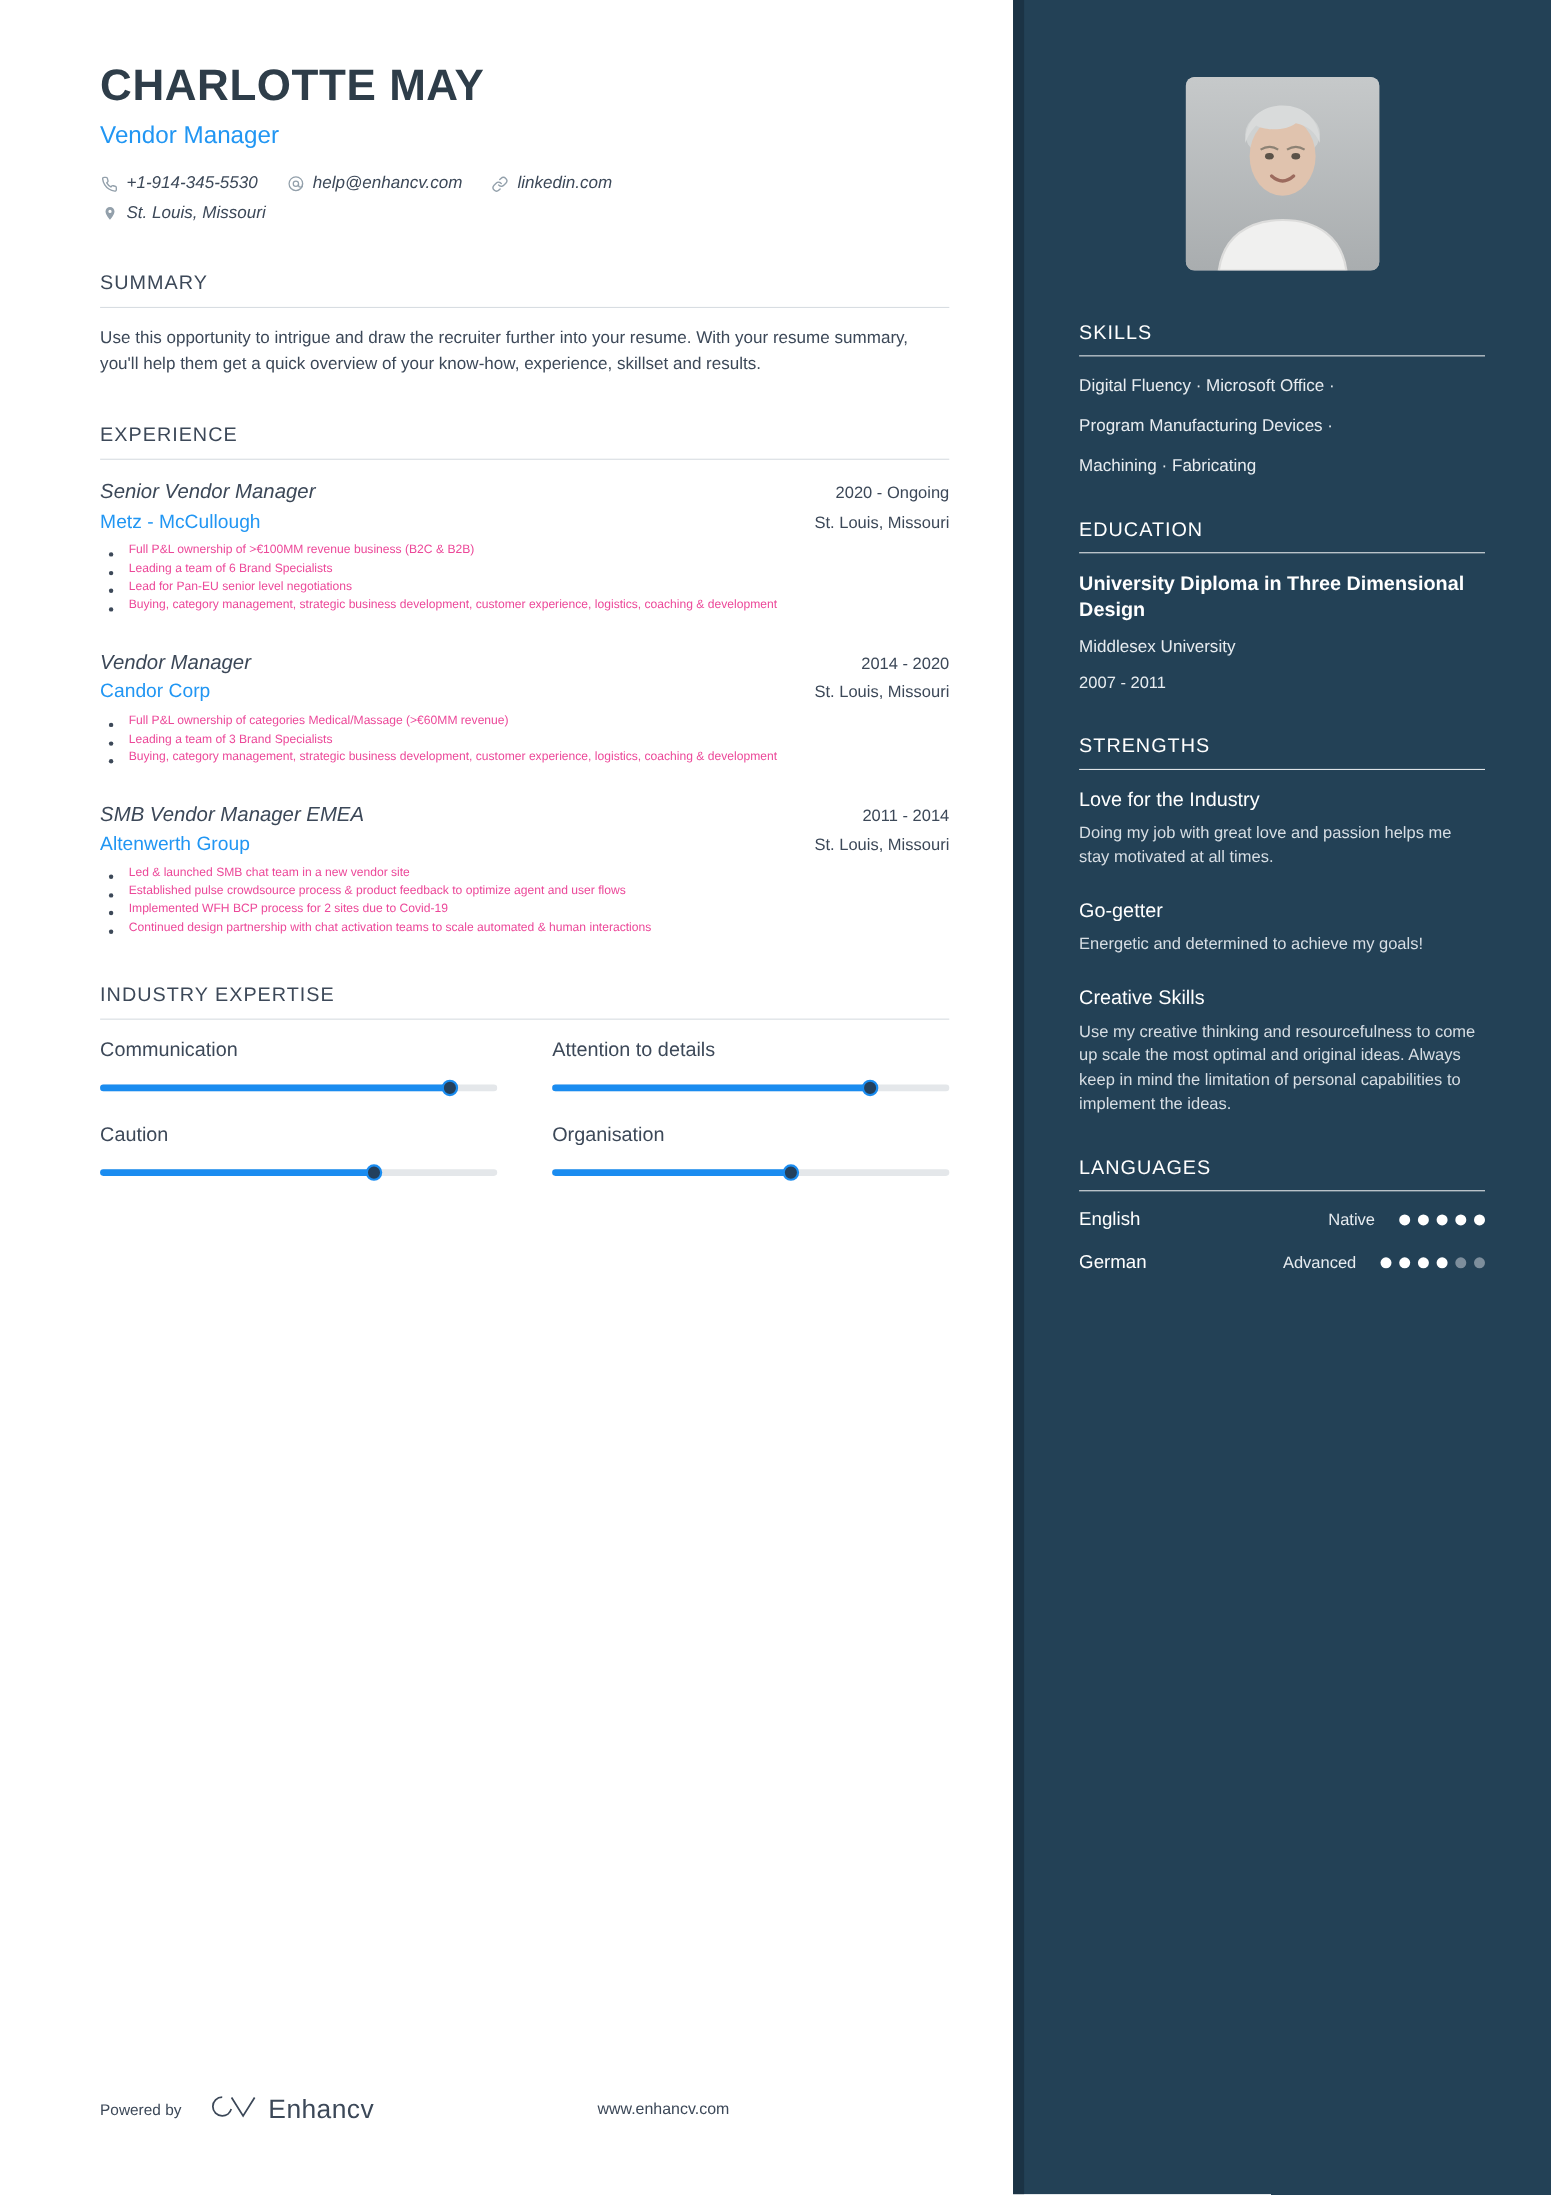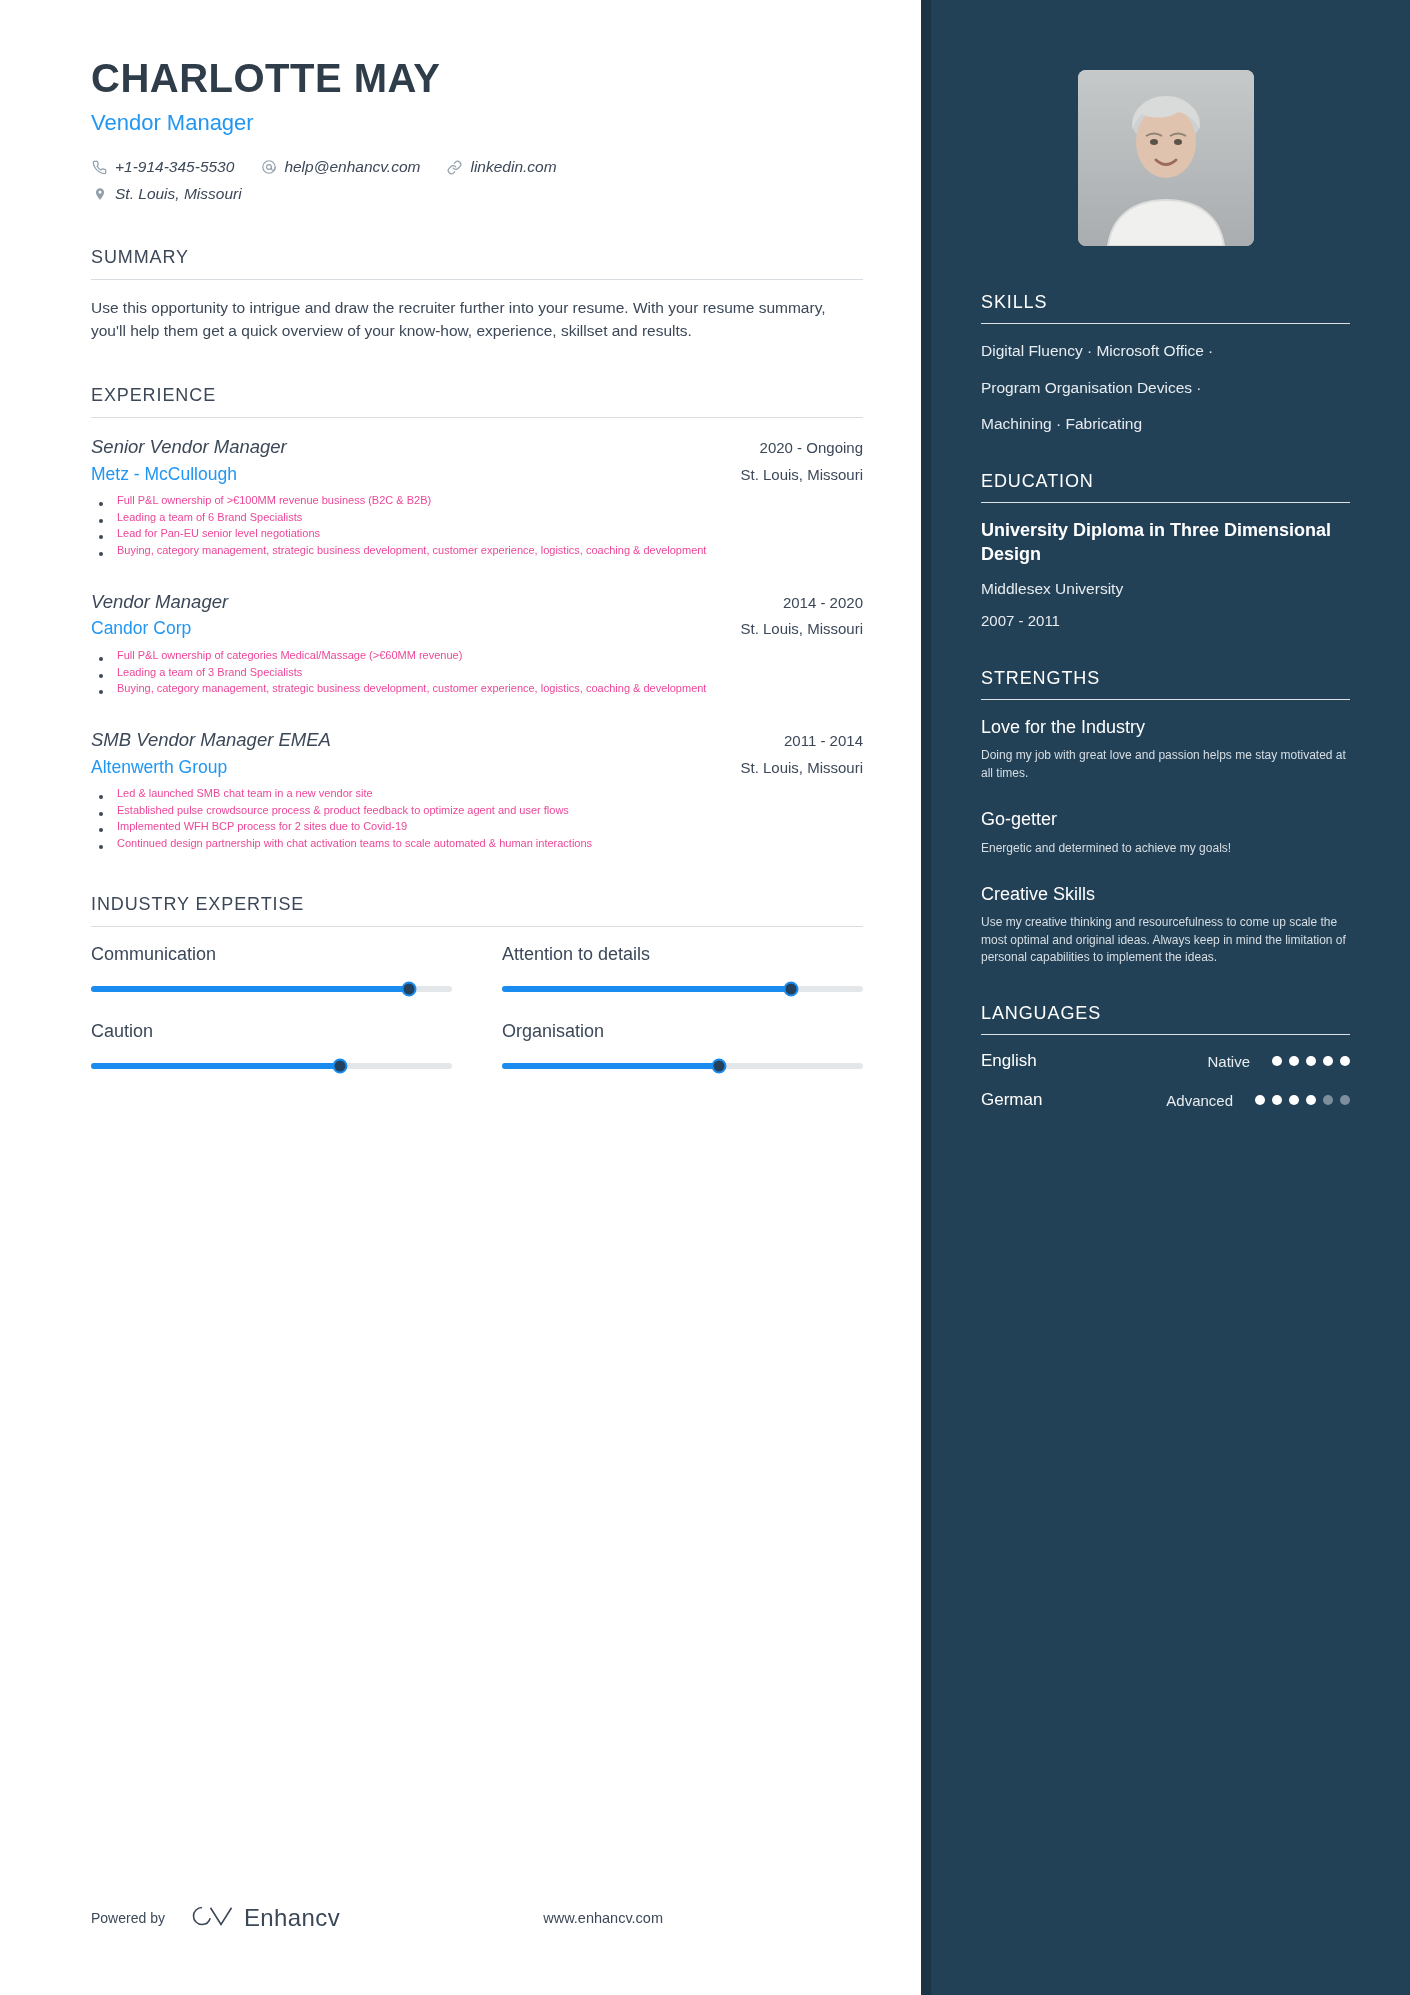--- a/index.html
+++ b/index.html
@@ -314,21 +314,21 @@
 
   .strength-item { margin-bottom: 26px; }
   .strength-item:last-child { margin-bottom: 0; }
   .strength-name {
     font-size: 18px;
     color: #ffffff;
     line-height: 1.3;
     margin-bottom: 8px;
   }
   .strength-desc {
-    font-size: 12px;
+    font-size: 15px;
     color: #d7dee4;
     line-height: 1.46;
   }
 
   .lang-row {
     display: flex;
     align-items: center;
     margin-bottom: 19px;
   }
   .lang-row:last-child { margin-bottom: 0; }
@@ -550,21 +550,21 @@
           <path d="M30 176c4-30 26-46 58-46s54 16 58 46z" fill="none" stroke="#dcdcdb" stroke-width="2"></path>
         </svg>
       </div>
     </div>
 
     <div class="side-section">
       <div class="side-title">SKILLS</div>
       <div class="side-rule"></div>
       <div class="skills-list">
         <div class="skills-line">Digital Fluency · Microsoft Office ·</div>
-        <div class="skills-line">Program Organisation Devices ·</div>
+        <div class="skills-line">Program Manufacturing Devices ·</div>
         <div class="skills-line">Machining · Fabricating</div>
       </div>
     </div>
 
     <div class="side-section">
       <div class="side-title">EDUCATION</div>
       <div class="side-rule"></div>
       <div class="edu-degree">University Diploma in Three Dimensional Design</div>
       <div class="edu-school">Middlesex University</div>
       <div class="edu-dates">2007 - 2011</div>

